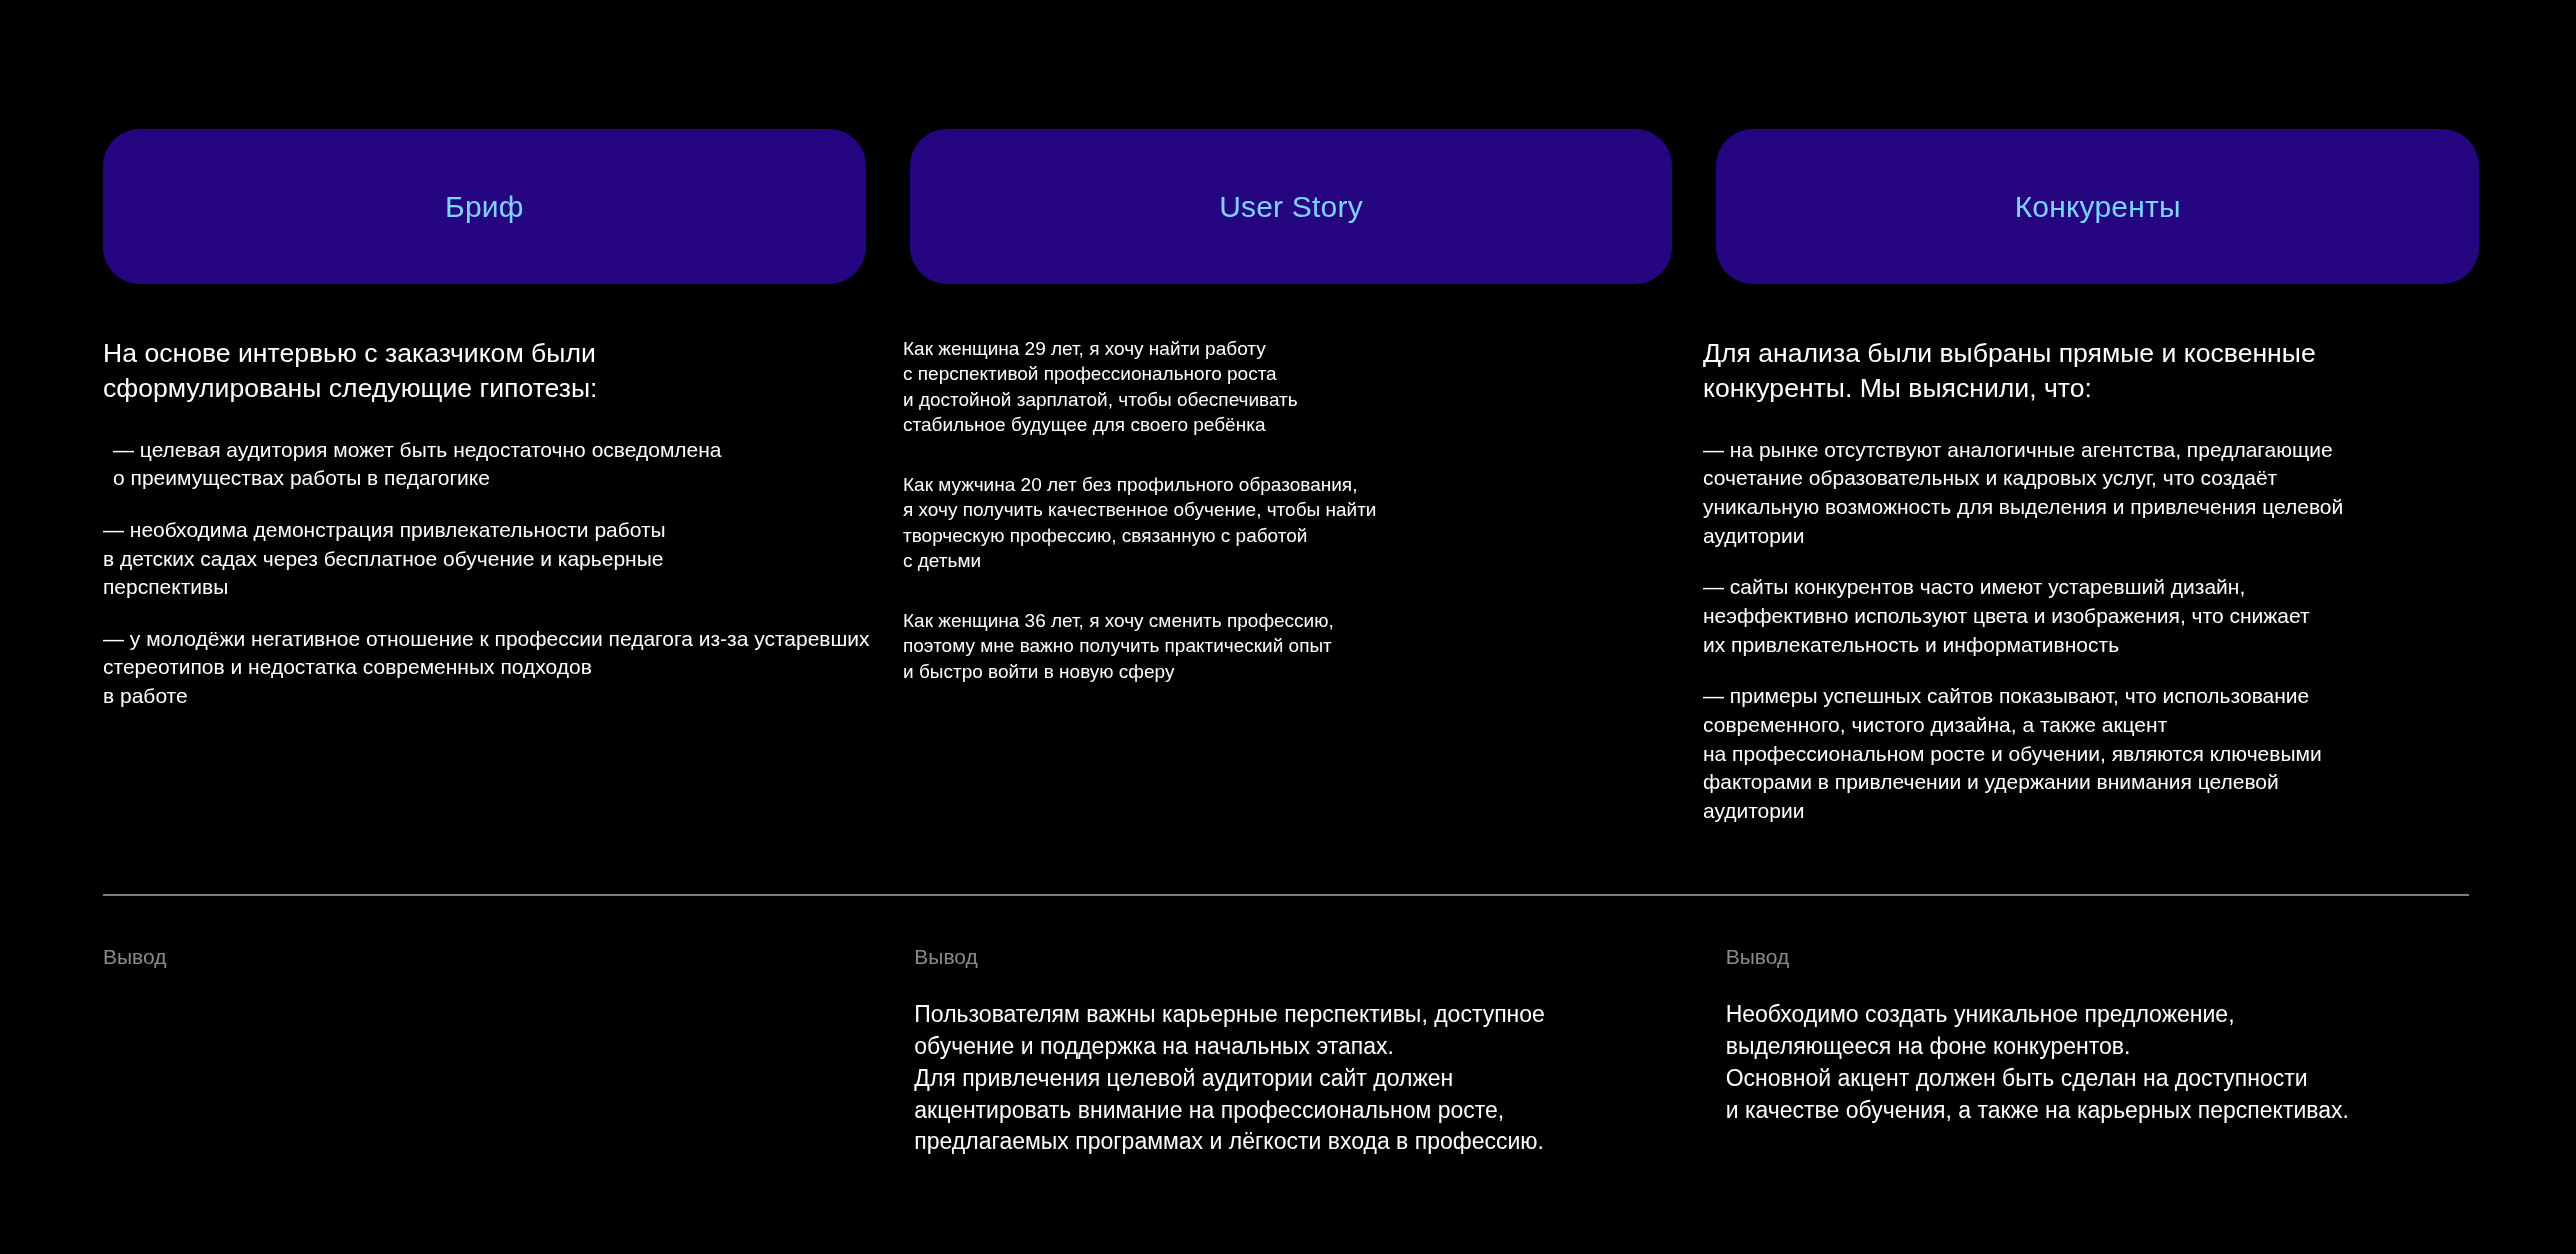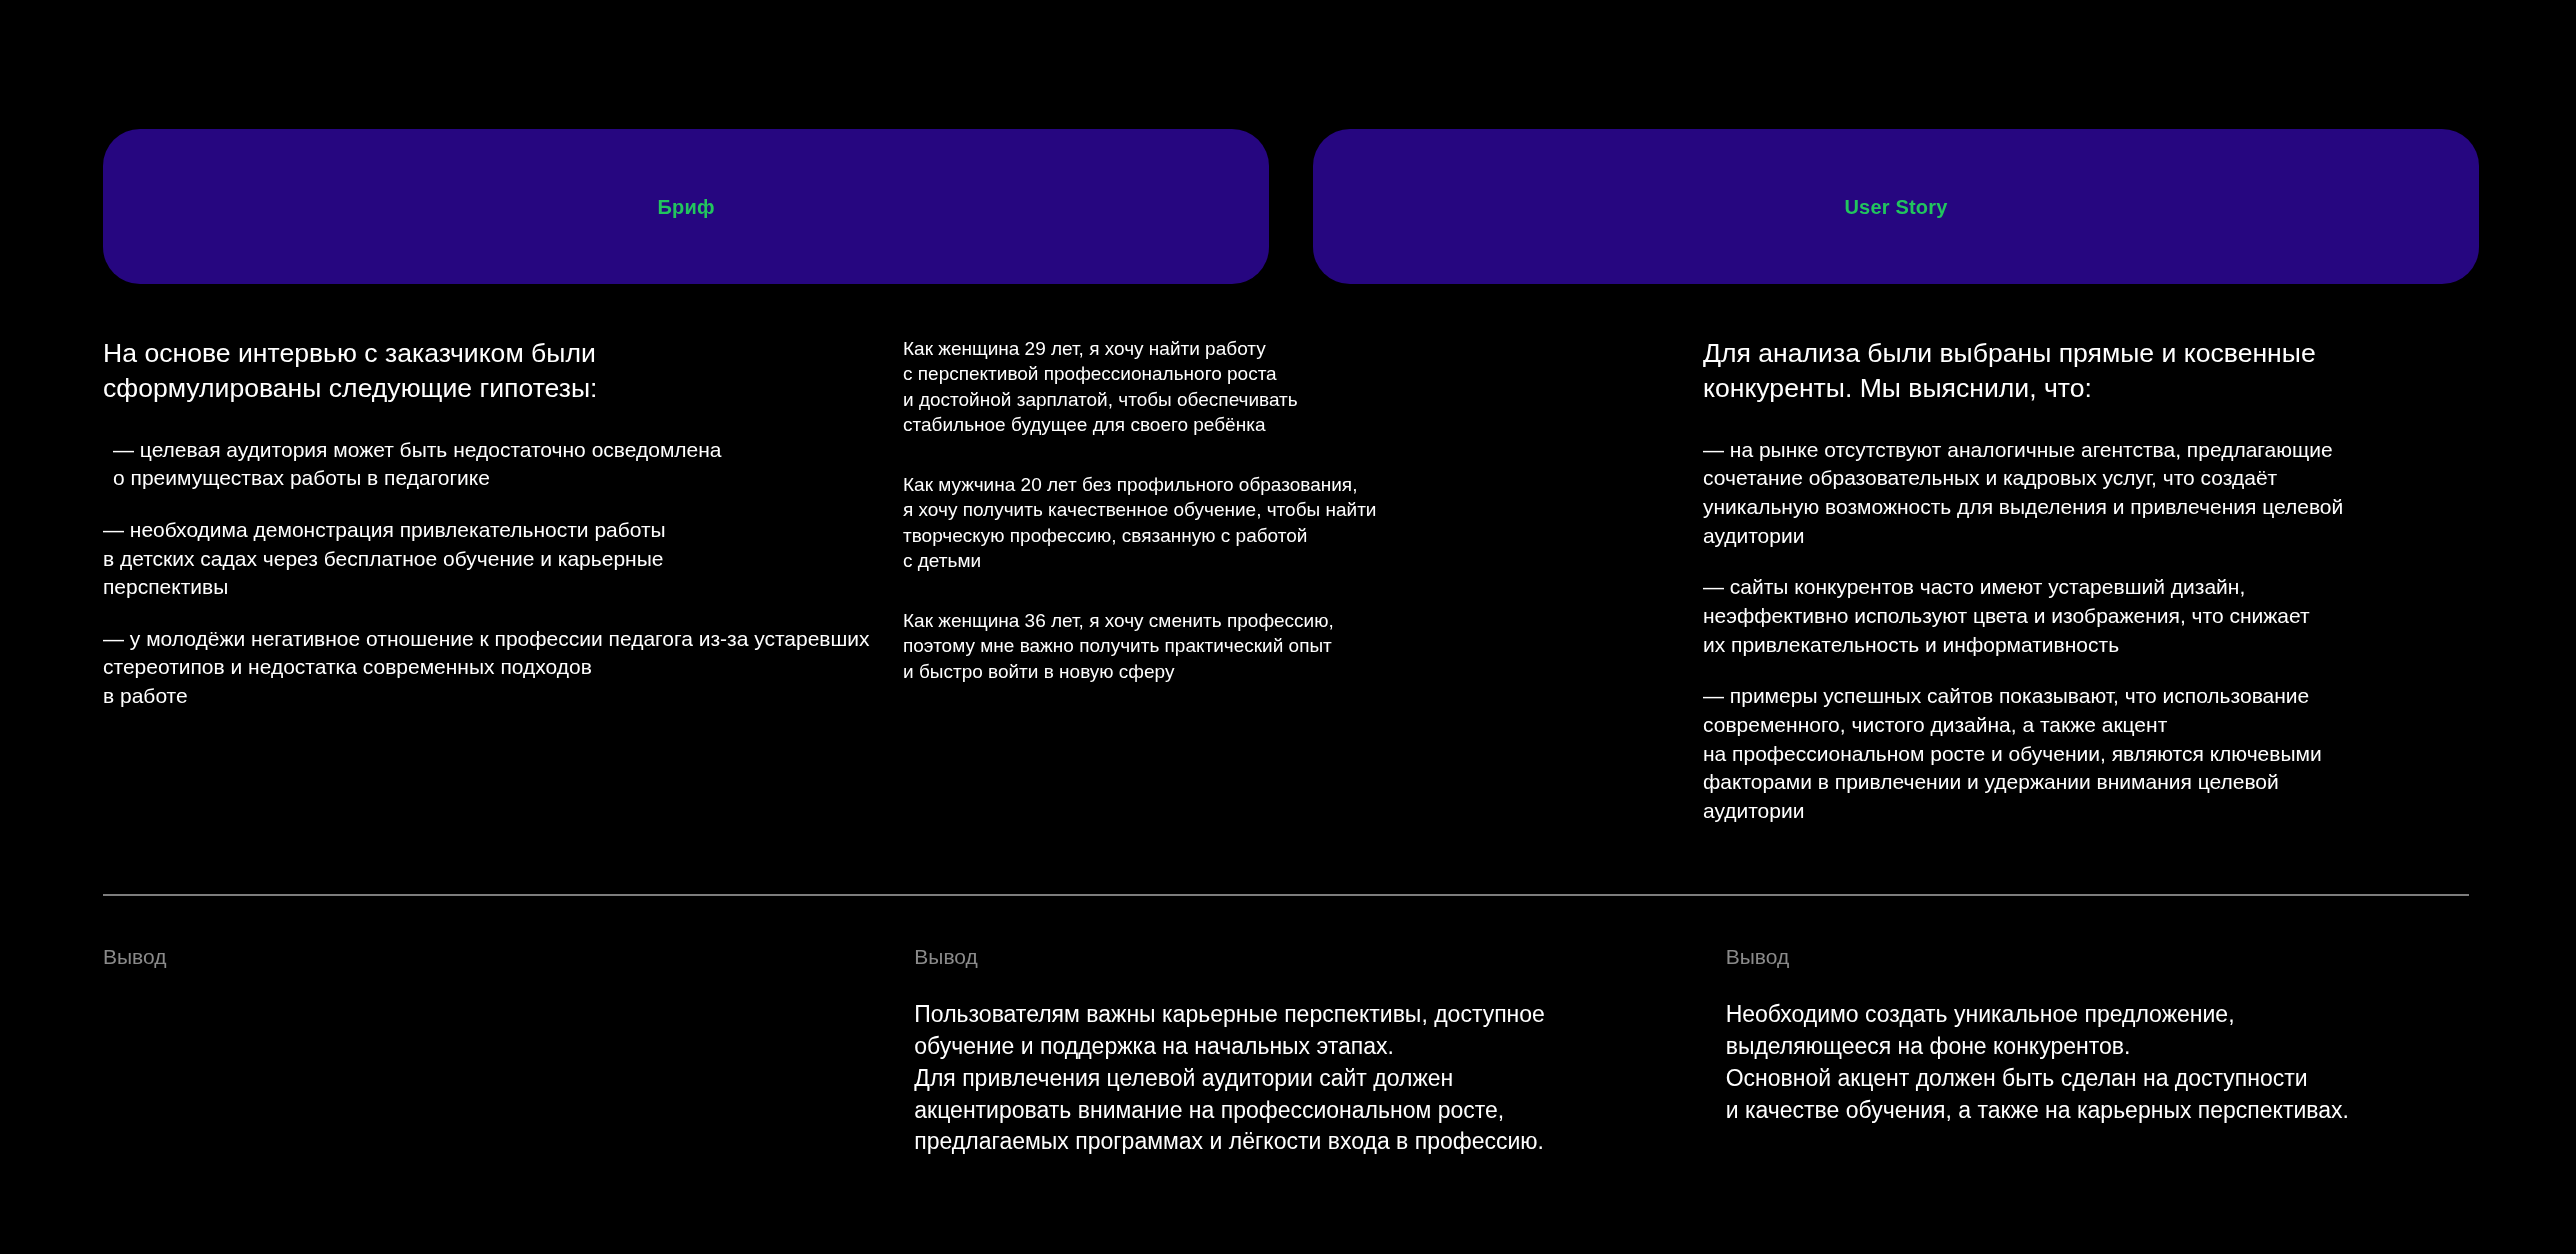--- a/index.html
+++ b/index.html
@@ -37,24 +37,24 @@
   .card {
     flex: 1 1 0;
     height: 155px;
     border-radius: 37px;
     background: #260680;
     display: flex;
     align-items: center;
     justify-content: center;
   }
   .card-title {
-    font-size: 20px;
+    font-size: 30px;
     line-height: 1.2;
-    font-weight: 700;
-    color: #22c55e;
+    font-weight: 400;
+    color: #7dd3fc;
     letter-spacing: 0.2px;
   }
 
   
   .columns {
     position: absolute;
     top: 336px;
     left: 103px;
     width: 2376px;
     display: flex;
@@ -137,20 +137,23 @@
 <body>
 
 <div class="board">
 
   <div class="cards-row">
     <div class="card">
       <span class="card-title">Бриф</span>
     </div>
     <div class="card">
       <span class="card-title">User Story</span>
+    </div>
+    <div class="card">
+      <span class="card-title">Конкуренты</span>
     </div>
   </div>
 
   <div class="columns">
 
     <div class="column">
       <p class="intro" style="white-space: pre-line;">На основе интервью с заказчиком были
 сформулированы следующие гипотезы:</p>
       <ul class="bullets">
         <li class="bullet" style="white-space: pre-line; margin-left: 10px;">— целевая аудитория может быть недостаточно осведомлена

